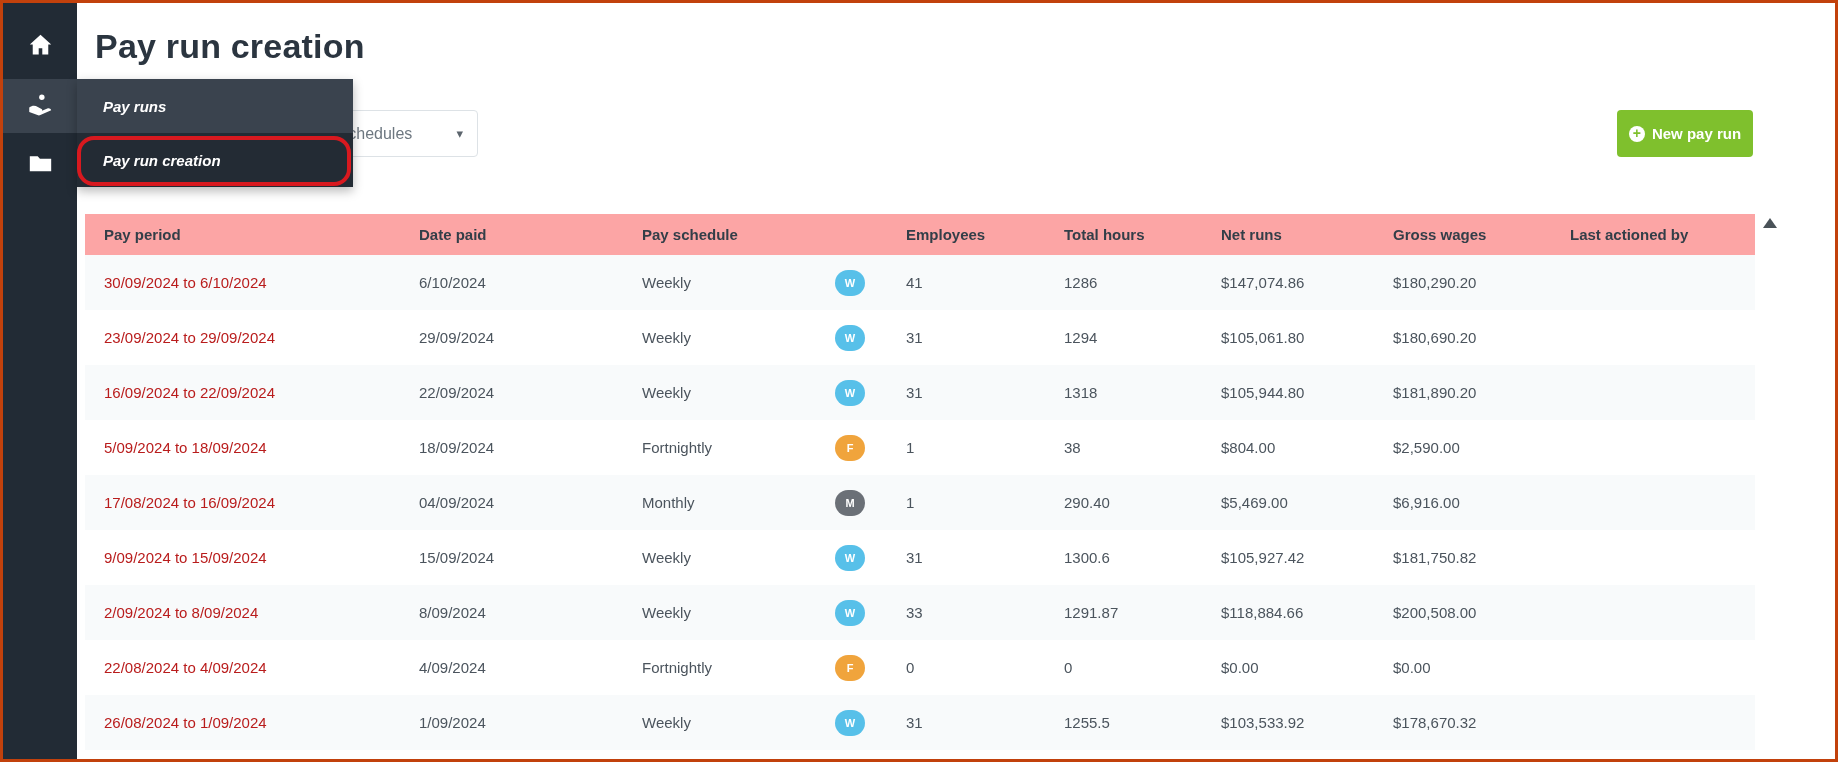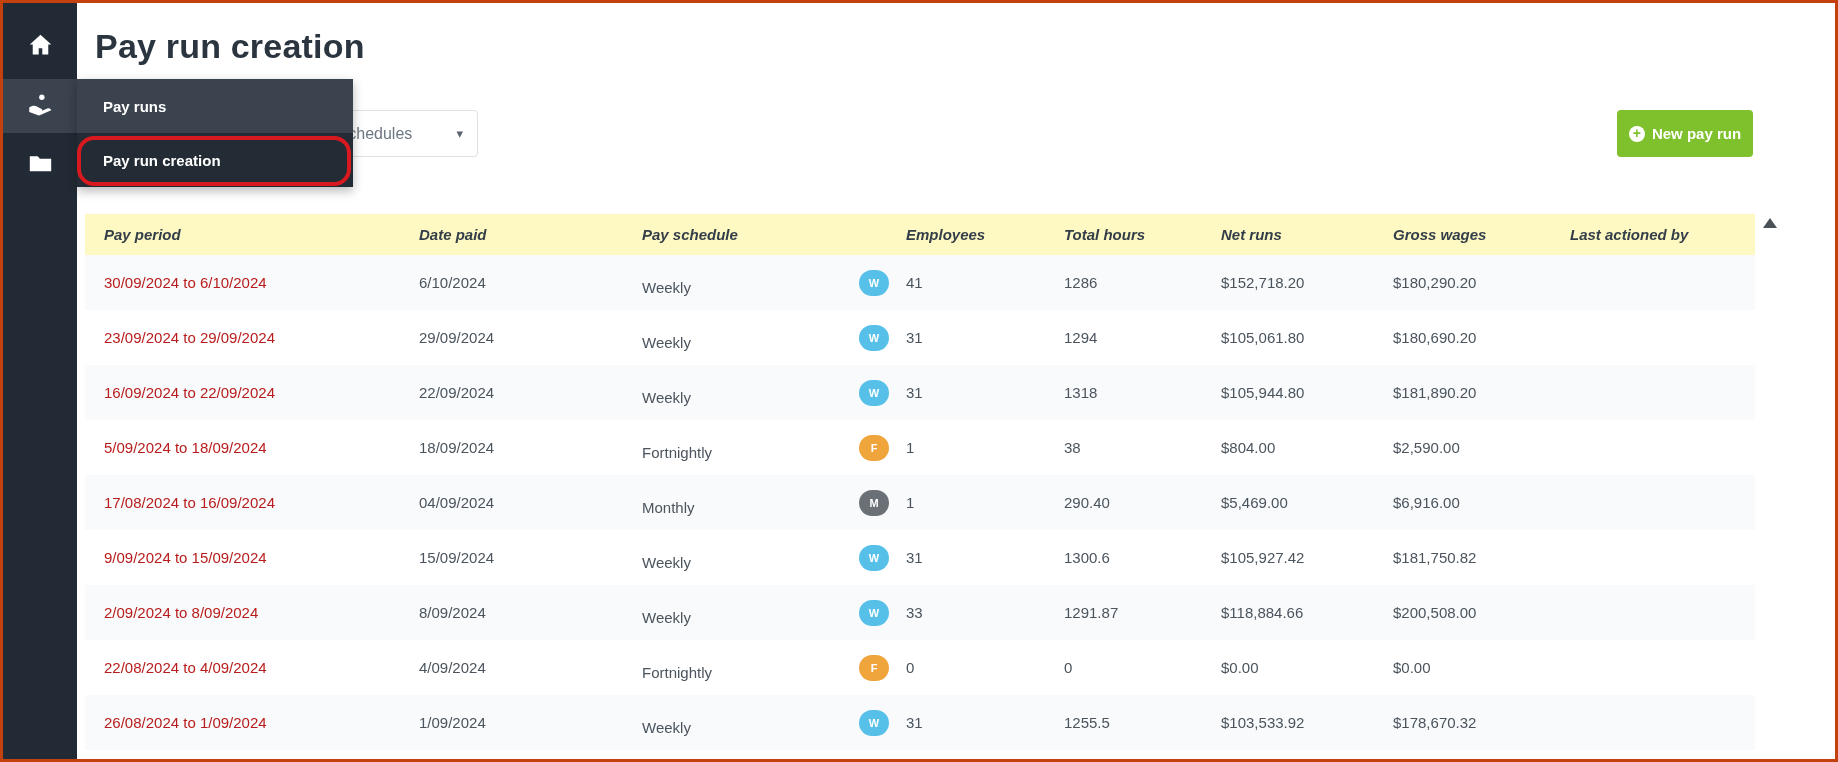--- a/index.html
+++ b/index.html
@@ -20,37 +20,37 @@
 
   
   .schedule-dropdown { position:absolute; left:300px; top:107px; width:175px; height:47px; background:#fff; border:1px solid #dde2e6; border-radius:4px; display:flex; align-items:center; justify-content:space-between; padding:0 14px; font-size:16px; color:#6d7780; cursor:pointer; z-index:1; }
   .chevron { font-size:13px; color:#5c656d; }
   .new-pay-run { position:absolute; left:1614px; top:107px; width:136px; height:47px; background:#7fc02d; border:none; border-radius:4px; color:#ffffff; font-family:inherit; font-size:15px; font-weight:700; display:flex; align-items:center; justify-content:center; gap:7px; cursor:pointer; z-index:1; }
   .plus-icon { width:16px; height:16px; background:#ffffff; color:#7fc02d; border-radius:50%; display:flex; align-items:center; justify-content:center; font-size:14px; font-weight:700; line-height:1; padding-bottom:1px; }
 
   
   .table { position:absolute; left:82px; top:211px; width:1670px; z-index:1; }
   .thead, .trow { display:grid; grid-template-columns:315px 223px 264px 158px 157px 172px 177px 1fr; align-items:center; padding-left:19px; }
-  .thead { height:41px; background:#fef9c3; font-size:15px; font-weight:600; color:#333e48;font-style:italic; }
+  .thead { height:41px; background:#fca5a5; font-size:15px; font-weight:600; color:#333e48; }
   .trow { height:55px; font-size:15px; color:#4b545d; background:#ffffff; }
   .trow:nth-child(odd) { background:#f8fafb; }
   .pay-period a { color:#b91c1c; text-decoration:none; cursor:pointer; }
-  .schedule-cell { display:flex; align-items:flex-end;gap:24px; }
+  .schedule-cell { display:flex; align-items:center; }
   .sched-text { width:193px; }
   .badge { width:30px; height:26px; border-radius:13px; display:flex; align-items:center; justify-content:center; color:#fff; font-size:11px; font-weight:700; }
   .badge-w { background:#57c0e9; }
   .badge-f { background:#f0a43c; }
   .badge-m { background:#6b7077; }
 
   
   .scroll-arrow { position:absolute; left:1760px; top:215px; width:0; height:0; border-left:7px solid transparent; border-right:7px solid transparent; border-bottom:10px solid #4a5258; cursor:pointer; z-index:1; }
 
   
   .flyout { position:absolute; left:74px; top:76px; width:276px; background:#2c3540; box-shadow:0 4px 10px rgba(0,0,0,.28); z-index:4; }
-  .flyout-item { height:54px; display:flex; align-items:center; padding-left:26px; color:#ffffff; font-size:15px; font-weight:700; cursor:pointer; }
+  .flyout-item { height:54px; display:flex; align-items:center; padding-left:26px; color:#ffffff; font-size:15px; font-weight:700; cursor:pointer;font-style:italic; }
   .flyout-item.first { background:#3a434e; }
   .flyout-item.active { background:#232b34; }
   .red-highlight { position:absolute; left:0px; top:57px; width:274px; height:50px; border:4px solid #d8191f; border-radius:17px; pointer-events:none; }
 </style>
 </head>
 <body>
 
 <div class="page">
 
   <aside class="sidebar">
@@ -104,21 +104,21 @@
     <div class="tbody" id="rows">
   <div class="trow">
     <div class="td pay-period"><a>30/09/2024 to 6/10/2024</a></div>
     <div class="td date-paid">6/10/2024</div>
     <div class="td schedule-cell">
       <span class="sched-text">Weekly</span>
       <span class="badge badge-w">W</span>
     </div>
     <div class="td employees">41</div>
     <div class="td hours">1286</div>
-    <div class="td net">$152,718.20</div>
+    <div class="td net">$147,074.86</div>
     <div class="td gross">$180,290.20</div>
     <div class="td last"></div>
   </div>
 
   <div class="trow">
     <div class="td pay-period"><a>23/09/2024 to 29/09/2024</a></div>
     <div class="td date-paid">29/09/2024</div>
     <div class="td schedule-cell">
       <span class="sched-text">Weekly</span>
       <span class="badge badge-w">W</span>

